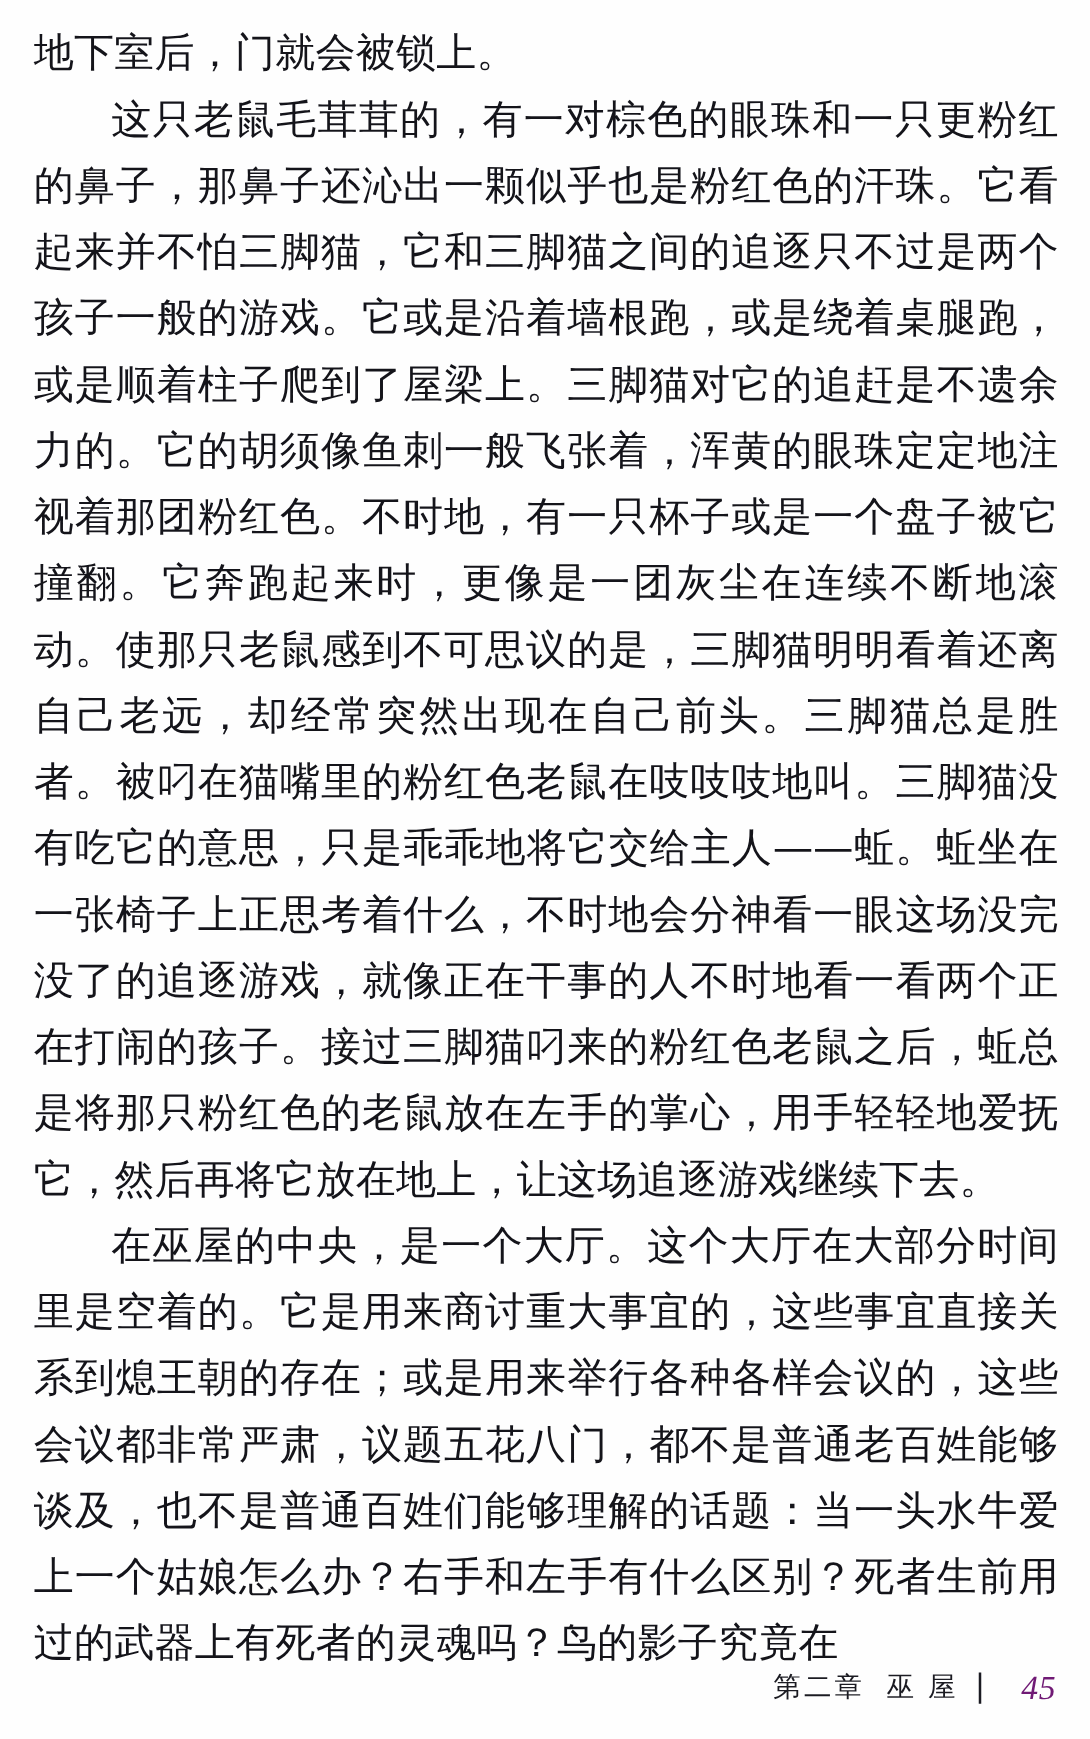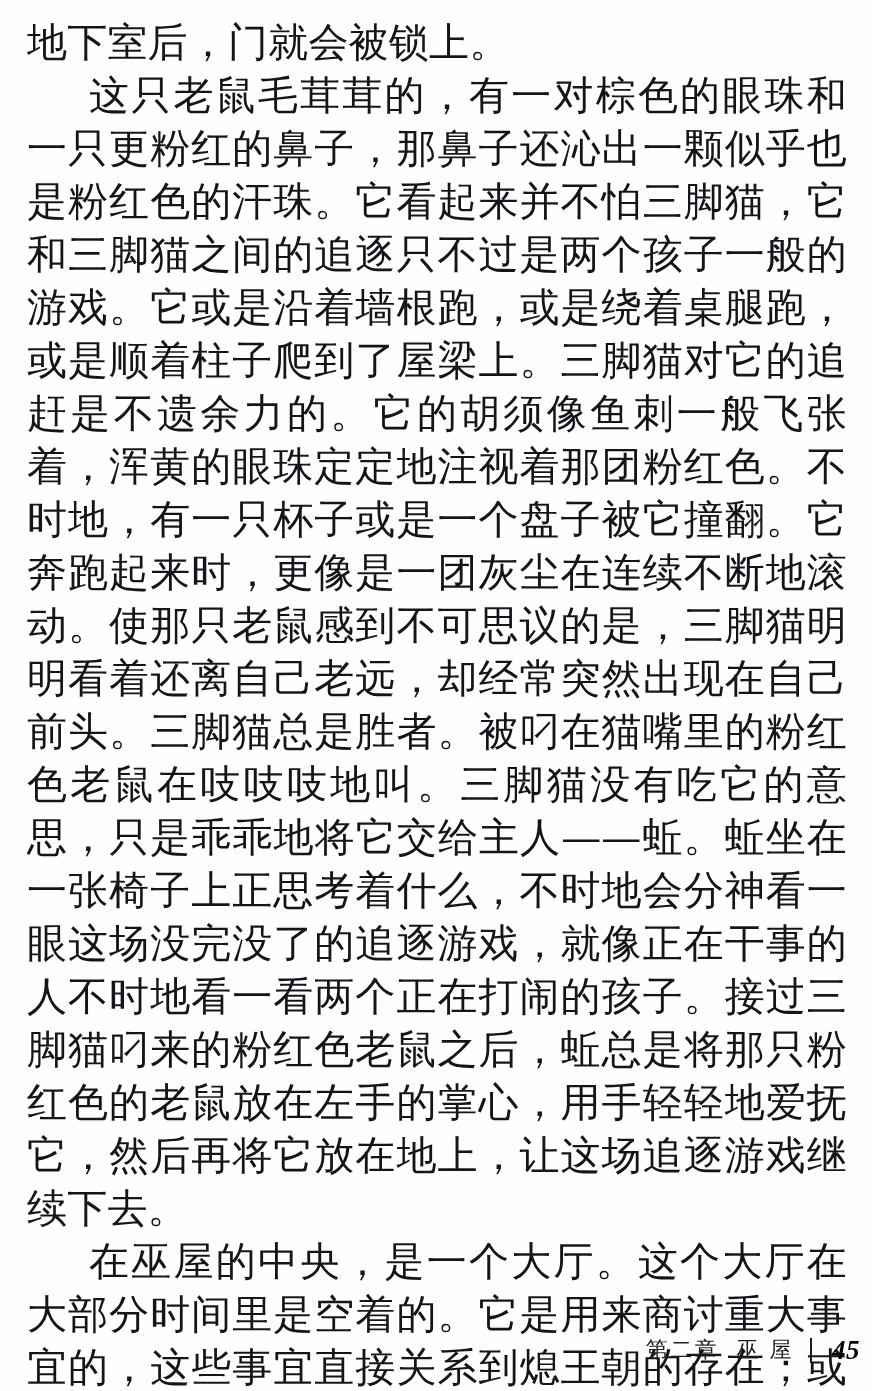--- a/index.html
+++ b/index.html
@@ -30,21 +30,21 @@
     position: absolute;
     left: 27px;
     top: 16px;
     width: 820px;
   }
 
   .para {
     margin: 0;
     padding: 0;
     font-family: "DejaVu Serif", "Liberation Serif", serif;
-    font-size: 40px;
+    font-size: 32px;
     line-height: 53px;
     color: #14141a;
     text-align: justify;
     text-align-last: left;
     text-justify: inter-character;
     letter-spacing: 0.2px;
     word-break: break-all;
     font-weight: 400;
   }
 
@@ -52,20 +52,21 @@
     text-indent: 62px;
   }
 
   
   #footer {
     position: absolute;
     left: 0;
     top: 1327px;
     width: 872px;
     height: 46px;
+    padding-right: 27px;
     box-sizing: border-box;
     display: flex;
     align-items: center;
     justify-content: flex-end;
     gap: 0px;
   }
 
   #footer-chapter {
     font-family: "Liberation Sans", "DejaVu Sans", sans-serif;
     font-size: 22px;
@@ -81,25 +82,25 @@
     height: 25px;
     background: #1b1b22;
     margin: 0 20px 0 16px;
     flex: 0 0 auto;
   }
 
   #footer-pageno {
     font-family: "Liberation Serif", "DejaVu Serif", serif;
     font-style: italic;
     font-size: 27px;
-    color: #000000;
+    color: #701a75;
     letter-spacing: 0.5px;
-    font-weight: 700;
+    font-weight: 400;
     min-width: 40px;
-    text-align: left;
+    text-align: right;
   }
 </style>
 </head>
 <body>
 
 <div id="page">
 
   <div id="text-block">
     <p class="para">地下室后，门就会被锁上。</p>
 

